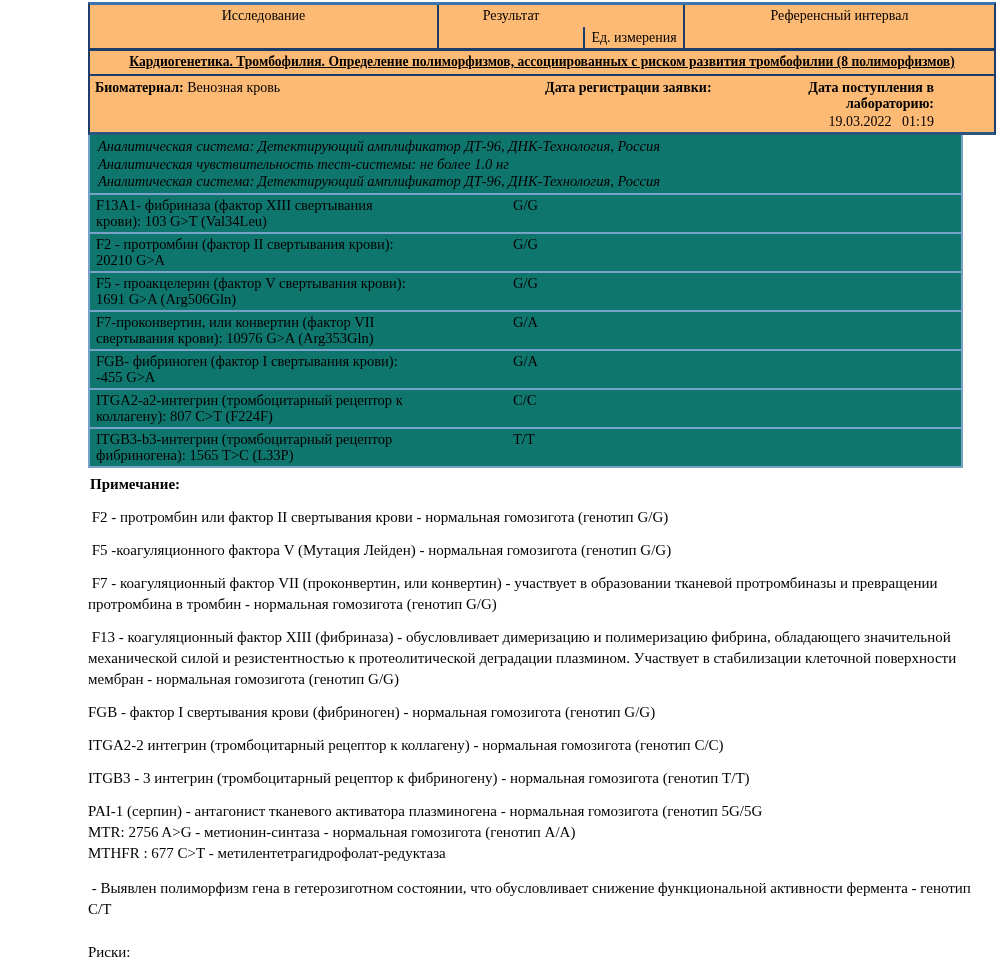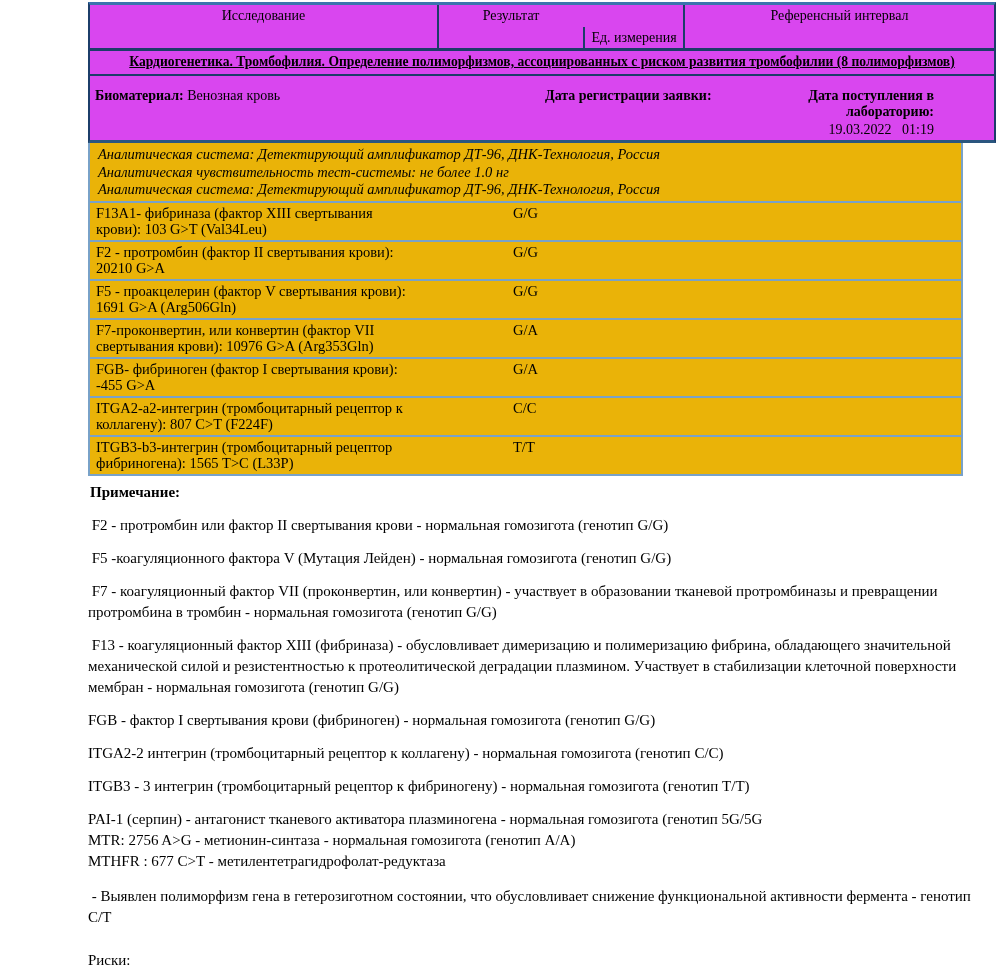--- a/index.html
+++ b/index.html
@@ -12,55 +12,55 @@
   .page{position:absolute;top:2px;left:88px;width:910px;}
 
   
   .top-table{
     width:908px;
     border-left:2px solid #1c3d69;
     border-right:2px solid #1c3d69;
     border-top:3px solid #3c74ad;
     border-bottom:3px solid #2a567f;
     box-sizing:border-box;
-    background:#d946ef;
+    background:#fdba74;
   }
   .hdr-row{display:flex;border-bottom:3px solid #1c3d69;}
   .hdr-cell{
     font-size:14px;line-height:19px;text-align:center;
     padding:1px 0 1px 0;box-sizing:border-box;
   }
   .hdr-cell+.hdr-cell{border-left:2px solid #1c3d69;}
   .hc1{width:347px;}
   .hc2{width:146px;}
   .hc3{width:100px;margin-top:22px;}
   .hc4{flex:1;}
 
   .title-row{
     border-bottom:2px solid #1c3d69;
     text-align:center;font-weight:bold;font-size:13.6px;line-height:18px;
     padding:2px 2px 3px 2px;
   }
   .title-row span{text-decoration:underline;}
 
-  .meta-row{display:flex;font-size:14px;padding:12px 0 2px 5px;}
+  .meta-row{display:flex;font-size:14px;padding:4px 0 2px 5px;}
   .meta-bio{width:450px;}
   .meta-bio .lbl{font-weight:bold;}
   .meta-reg{width:200px;font-weight:bold;}
   .meta-rec{flex:1;text-align:right;padding-right:60px;font-weight:bold;}
   .meta-rec .date-val{font-weight:normal;white-space:pre;padding-top:2px;}
 
   
   .res-table{
     width:875px;
     border-left:2px solid #79a2c8;
     border-right:2px solid #79a2c8;
     border-bottom:2px solid #79a2c8;
     box-sizing:border-box;
-    background:#eab308;
+    background:#0f766e;
   }
   .analytic{
     font-style:italic;font-size:14.5px;line-height:17.5px;
     padding:3px 0 2px 8px;
   }
   .res-row{display:flex;border-top:2px solid #79a2c8;gap:20px;}
   .res-name{
     width:400px;font-size:14.5px;line-height:16.5px;
     padding:2px 0 2px 6px;white-space:pre-wrap;box-sizing:border-box;
   }

